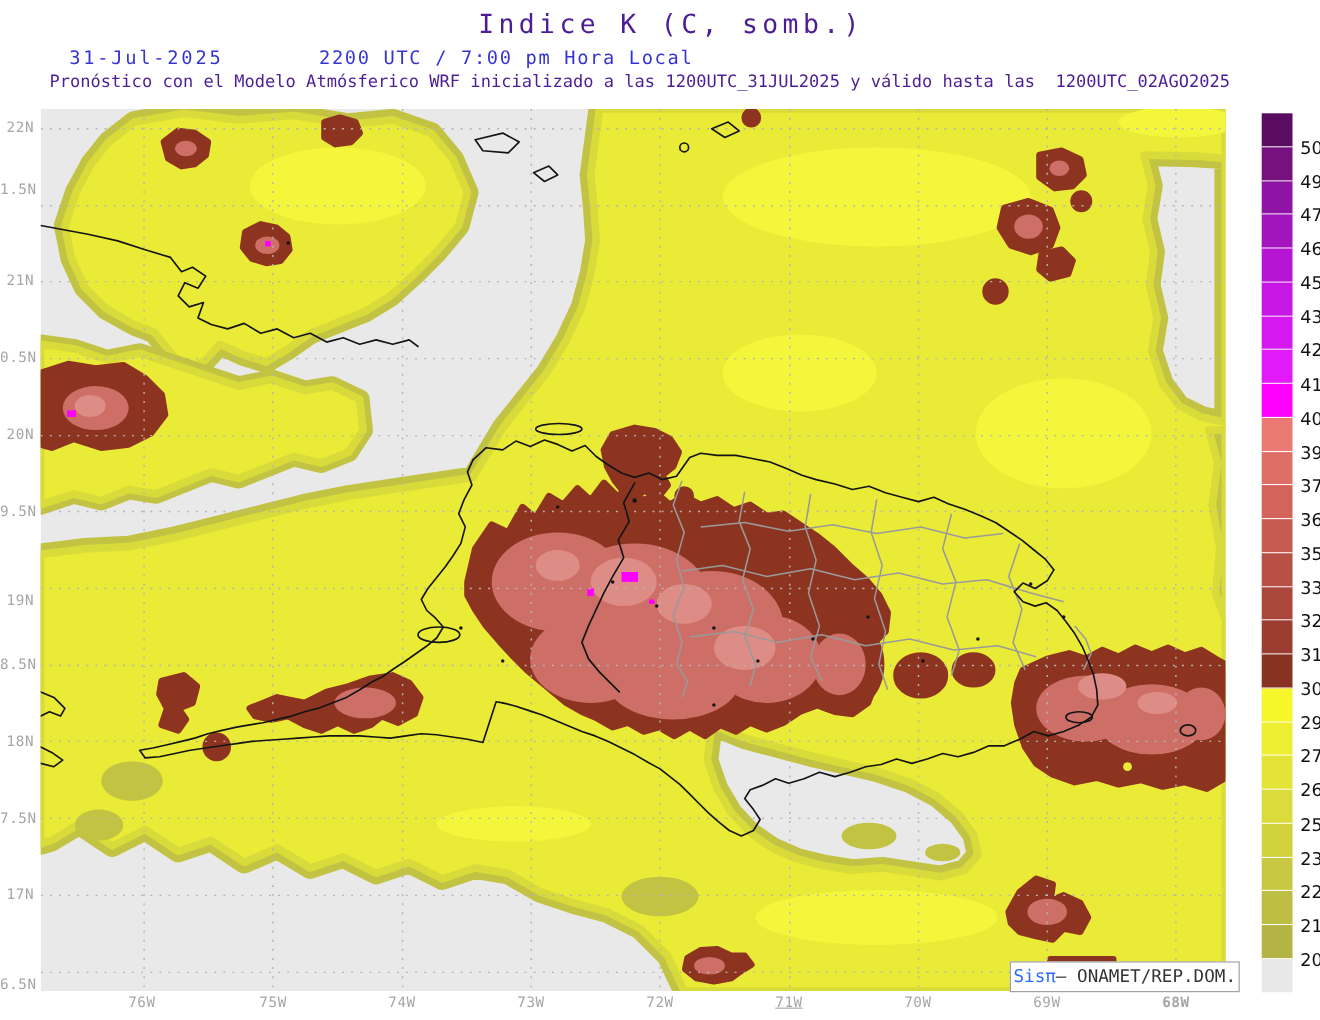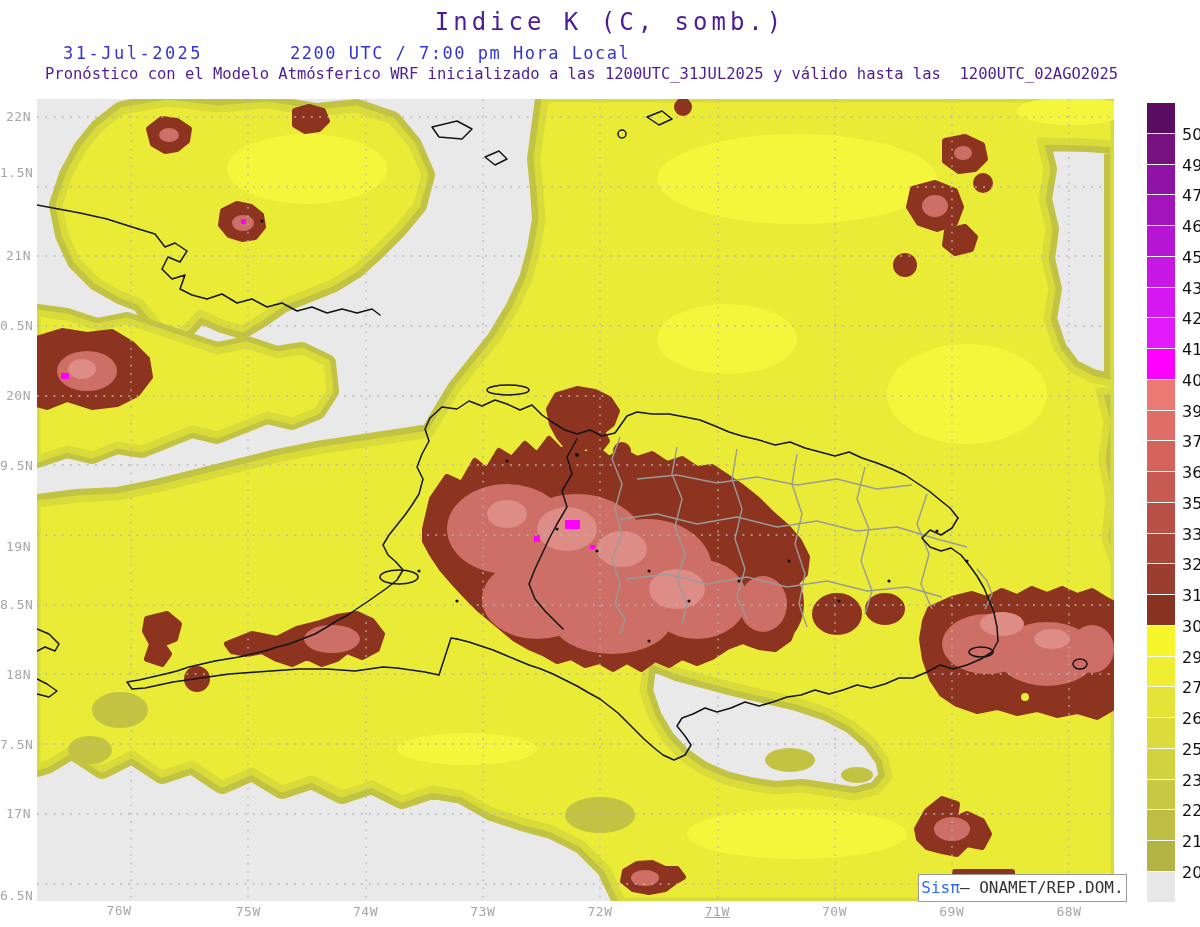--- a/index.html
+++ b/index.html
@@ -247,29 +247,29 @@
     <div class="lat-label" style="top: 387.908px;">20N</div>
     <div class="lat-label" style="top: 457.635px;">9.5N</div>
     <div class="lat-label" style="top: 527.362px; margin-top: 12px;">19N</div>
     <div class="lat-label" style="top: 597.089px;">8.5N</div>
     <div class="lat-label" style="top: 666.816px;">18N</div>
     <div class="lat-label" style="top: 736.543px; text-align: center;">7.5N</div>
     <div class="lat-label" style="top: 806.27px;">17N</div>
     <div class="lat-label" style="top: 888px;">6.5N</div>
   </div>
 <div id="lon-labels">
-    <div class="lon-label" style="left: 97px; top: 904px; font-family: Liberation Mono, monospace;">76W</div>
+    <div class="lon-label" style="left: 107px; top: 904px;">76W</div>
     <div class="lon-label" style="left: 226.25px; top: 904px;">75W</div>
     <div class="lon-label" style="left: 343.5px; top: 904px;">74W</div>
     <div class="lon-label" style="left: 460.75px; top: 904px;">73W</div>
     <div class="lon-label" style="left: 578px; top: 904px;">72W</div>
     <div class="lon-label" style="left: 695.25px; top: 904px; text-decoration: underline;">71W</div>
     <div class="lon-label" style="left: 812.5px; top: 904px;">70W</div>
     <div class="lon-label" style="left: 929.75px; top: 904px;">69W</div>
-    <div class="lon-label" style="left: 1047px; top: 904px;">68W</div>
+    <div class="lon-label" style="left: 1047px; top: 904px; font-weight: bold;">68W</div>
   </div>
 
 <div class="abs" id="colorbar">
     <div class="cb-seg" style="height: 30.75px; background: rgb(90, 13, 96);"></div>
     <div class="cb-seg" style="height: 30.75px; background: rgb(119, 17, 127);"></div>
     <div class="cb-seg" style="height: 30.75px; background: rgb(143, 19, 165);"></div>
     <div class="cb-seg" style="height: 30.75px; background: rgb(162, 20, 188);"></div>
     <div class="cb-seg" style="height: 30.75px; background: rgb(182, 22, 211);"></div>
     <div class="cb-seg" style="height: 30.75px; background: rgb(199, 23, 228);"></div>
     <div class="cb-seg" style="height: 30.75px; background: rgb(212, 24, 239);"></div>

